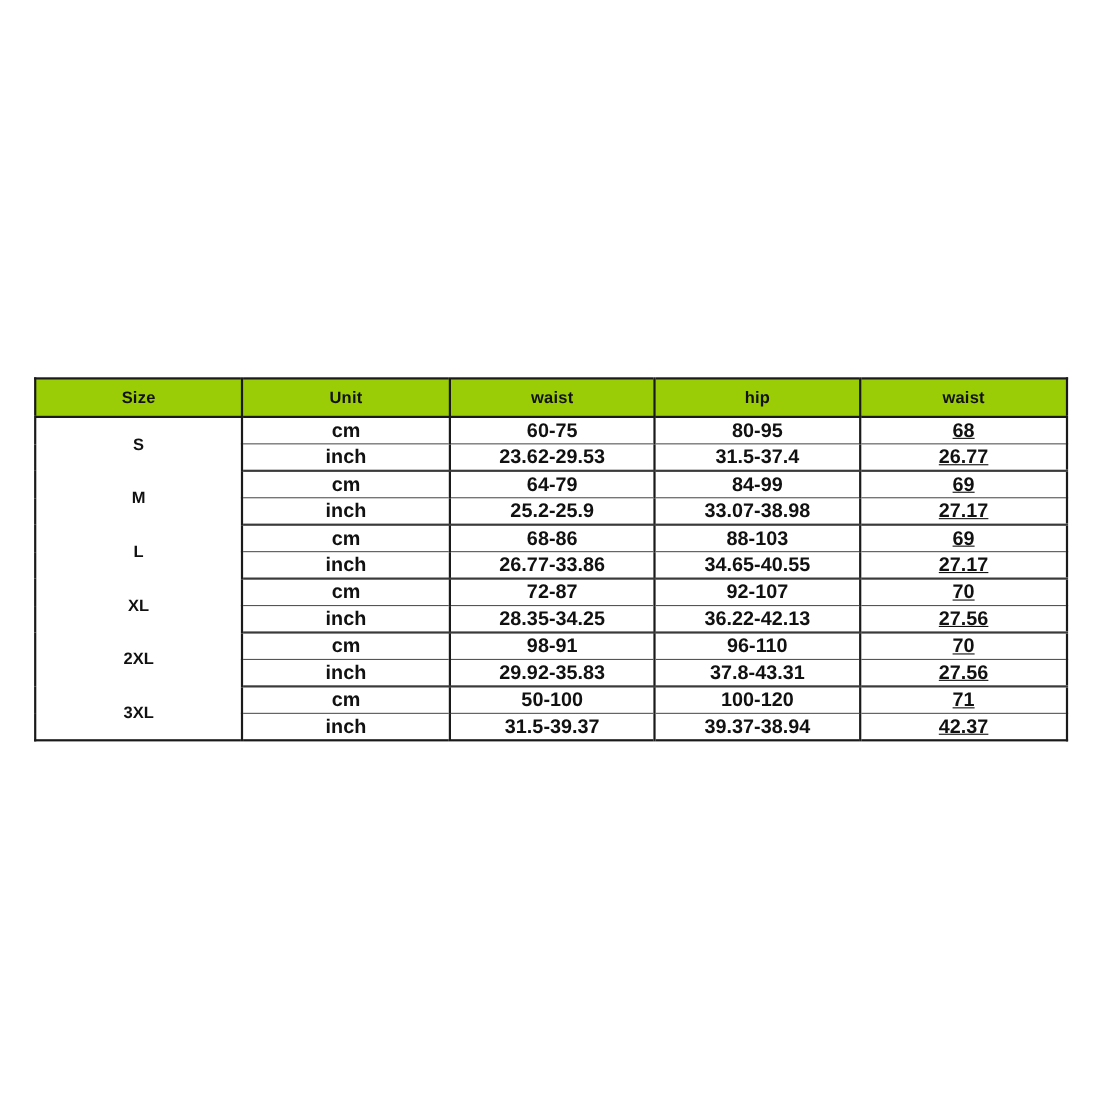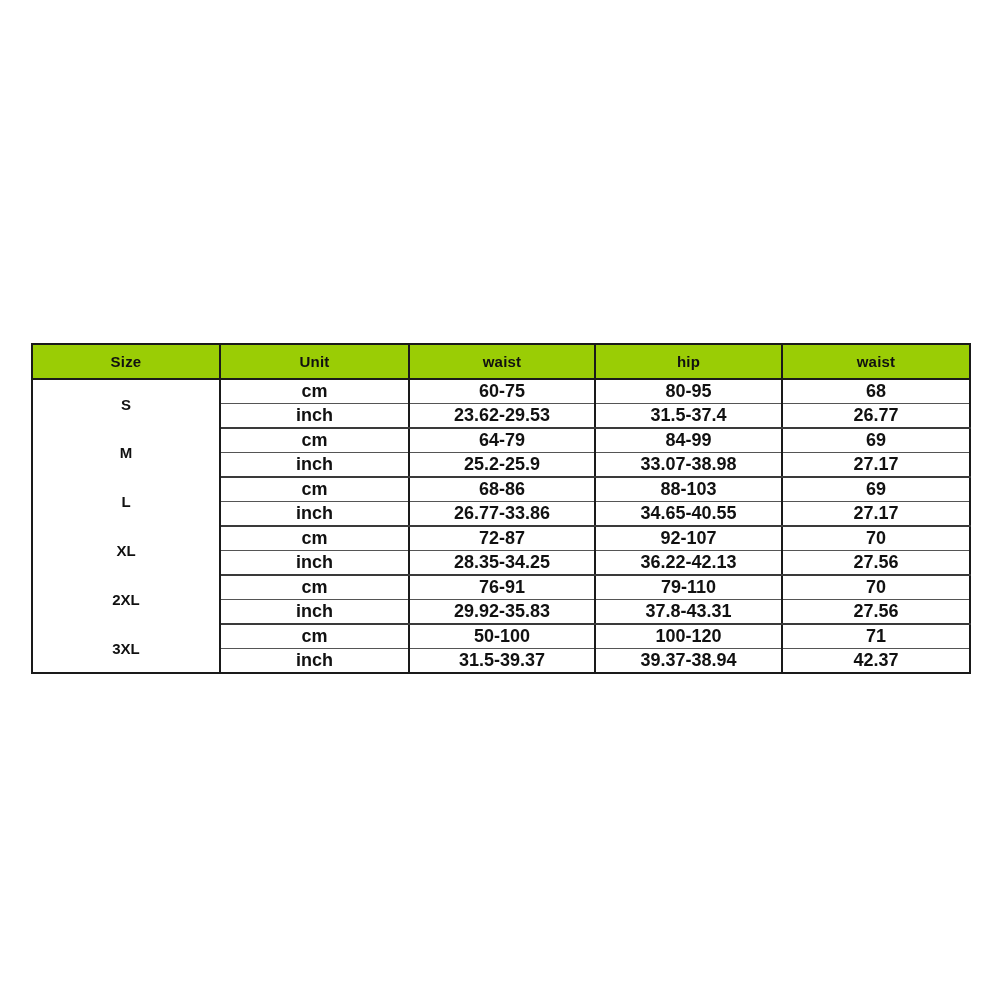--- a/index.html
+++ b/index.html
@@ -54,21 +54,21 @@
     color: #111111;
     font-size: 18px;
     font-weight: bold;
     text-align: center;
     height: 23px;
     padding: 0;
     border-right: 2px solid #1a1a1a;
     vertical-align: middle;
     white-space: nowrap;
   }
-  tbody td:last-child { border-right: none; }
+  tbody td:last-child { border-right: none; text-decoration: underline; }
 
   
   tbody tr.row-cm > td {
     border-bottom: 1px solid #555555;
   }
   
   tbody tr.row-cm > td.size-cell {
     border-bottom: none;
   }
 
@@ -161,22 +161,22 @@
       <tr class="row-inch">
         <td>inch</td>
         <td>28.35-34.25</td>
         <td>36.22-42.13</td>
         <td>27.56</td>
       </tr>
 
       <tr class="row-cm">
         <td class="size-cell" rowspan="2">2XL</td>
         <td>cm</td>
-        <td>76-91</td>
-        <td>79-110</td>
+        <td>98-91</td>
+        <td>96-110</td>
         <td>70</td>
       </tr>
       <tr class="row-inch">
         <td>inch</td>
         <td>29.92-35.83</td>
         <td>37.8-43.31</td>
         <td>27.56</td>
       </tr>
 
       <tr class="row-cm">

